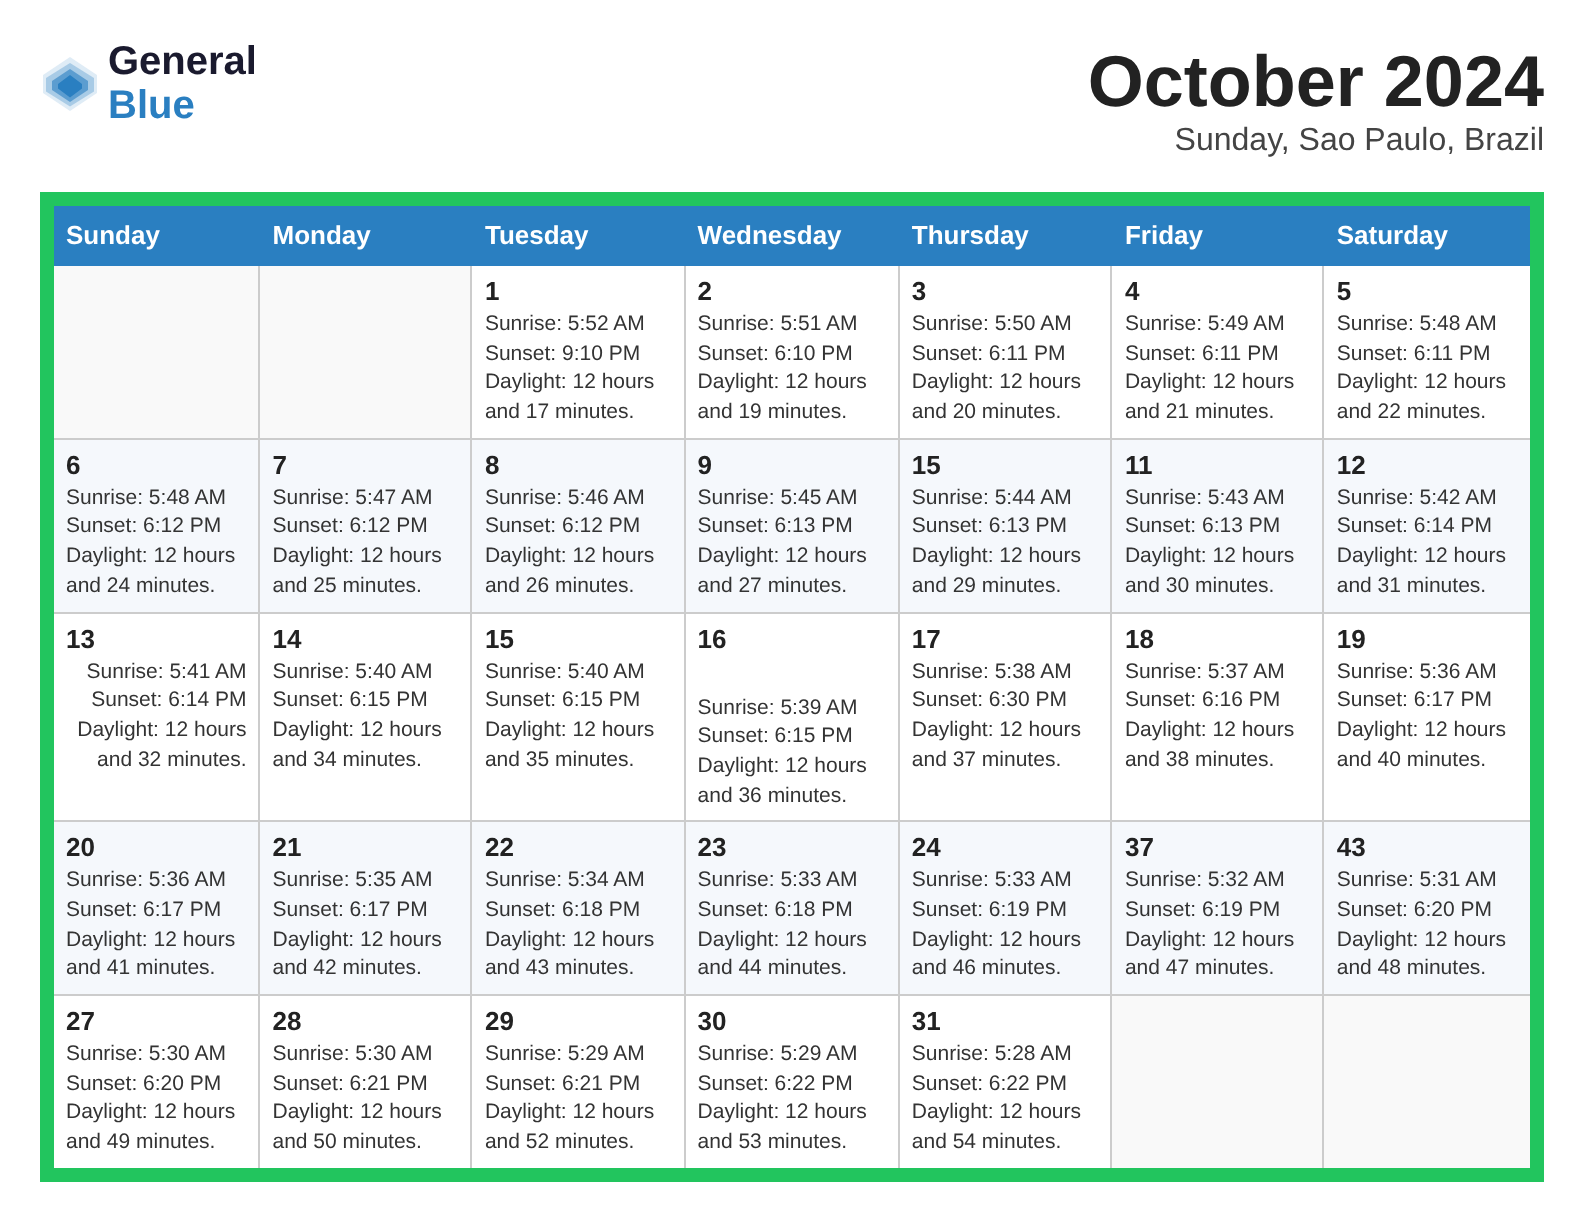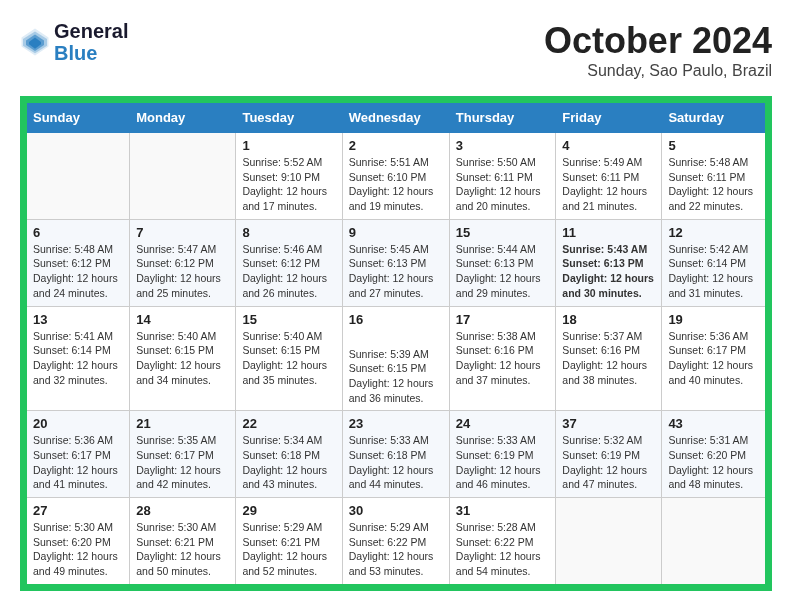--- a/index.html
+++ b/index.html
@@ -175,35 +175,35 @@
 Daylight: 12 hours and 27 minutes.</div>
         </td>
         <td>
           <span class="day-number">15</span>
           <div class="day-info" style="white-space: pre-line;">Sunrise: 5:44 AM
 Sunset: 6:13 PM
 Daylight: 12 hours and 29 minutes.</div>
         </td>
         <td>
           <span class="day-number">11</span>
-          <div class="day-info" style="white-space: pre-line; font-weight: bold;">Sunrise: 5:43 AM
+          <div class="day-info" style="white-space: pre-line;">Sunrise: 5:43 AM
 Sunset: 6:13 PM
 Daylight: 12 hours and 30 minutes.</div>
         </td>
         <td>
           <span class="day-number">12</span>
           <div class="day-info" style="white-space: pre-line;">Sunrise: 5:42 AM
 Sunset: 6:14 PM
 Daylight: 12 hours and 31 minutes.</div>
         </td>
       </tr>
       <tr>
         <td>
           <span class="day-number">13</span>
-          <div class="day-info" style="white-space: pre-line;">Sunrise: 5:41 AM
+          <div class="day-info" style="white-space: pre-line; text-align: right;">Sunrise: 5:41 AM
 Sunset: 6:14 PM
 Daylight: 12 hours and 32 minutes.</div>
         </td>
         <td>
           <span class="day-number">14</span>
           <div class="day-info" style="white-space: pre-line;">Sunrise: 5:40 AM
 Sunset: 6:15 PM
 Daylight: 12 hours and 34 minutes.</div>
         </td>
         <td>
@@ -214,21 +214,21 @@
         </td>
         <td>
           <span class="day-number">16</span>
           <div class="day-info" style="white-space: pre-line; margin-top: 20px;">Sunrise: 5:39 AM
 Sunset: 6:15 PM
 Daylight: 12 hours and 36 minutes.</div>
         </td>
         <td>
           <span class="day-number">17</span>
           <div class="day-info" style="white-space: pre-line;">Sunrise: 5:38 AM
-Sunset: 6:16 PM
+Sunset: 6:30 PM
 Daylight: 12 hours and 37 minutes.</div>
         </td>
         <td>
           <span class="day-number">18</span>
           <div class="day-info" style="white-space: pre-line;">Sunrise: 5:37 AM
 Sunset: 6:16 PM
 Daylight: 12 hours and 38 minutes.</div>
         </td>
         <td>
           <span class="day-number">19</span>

